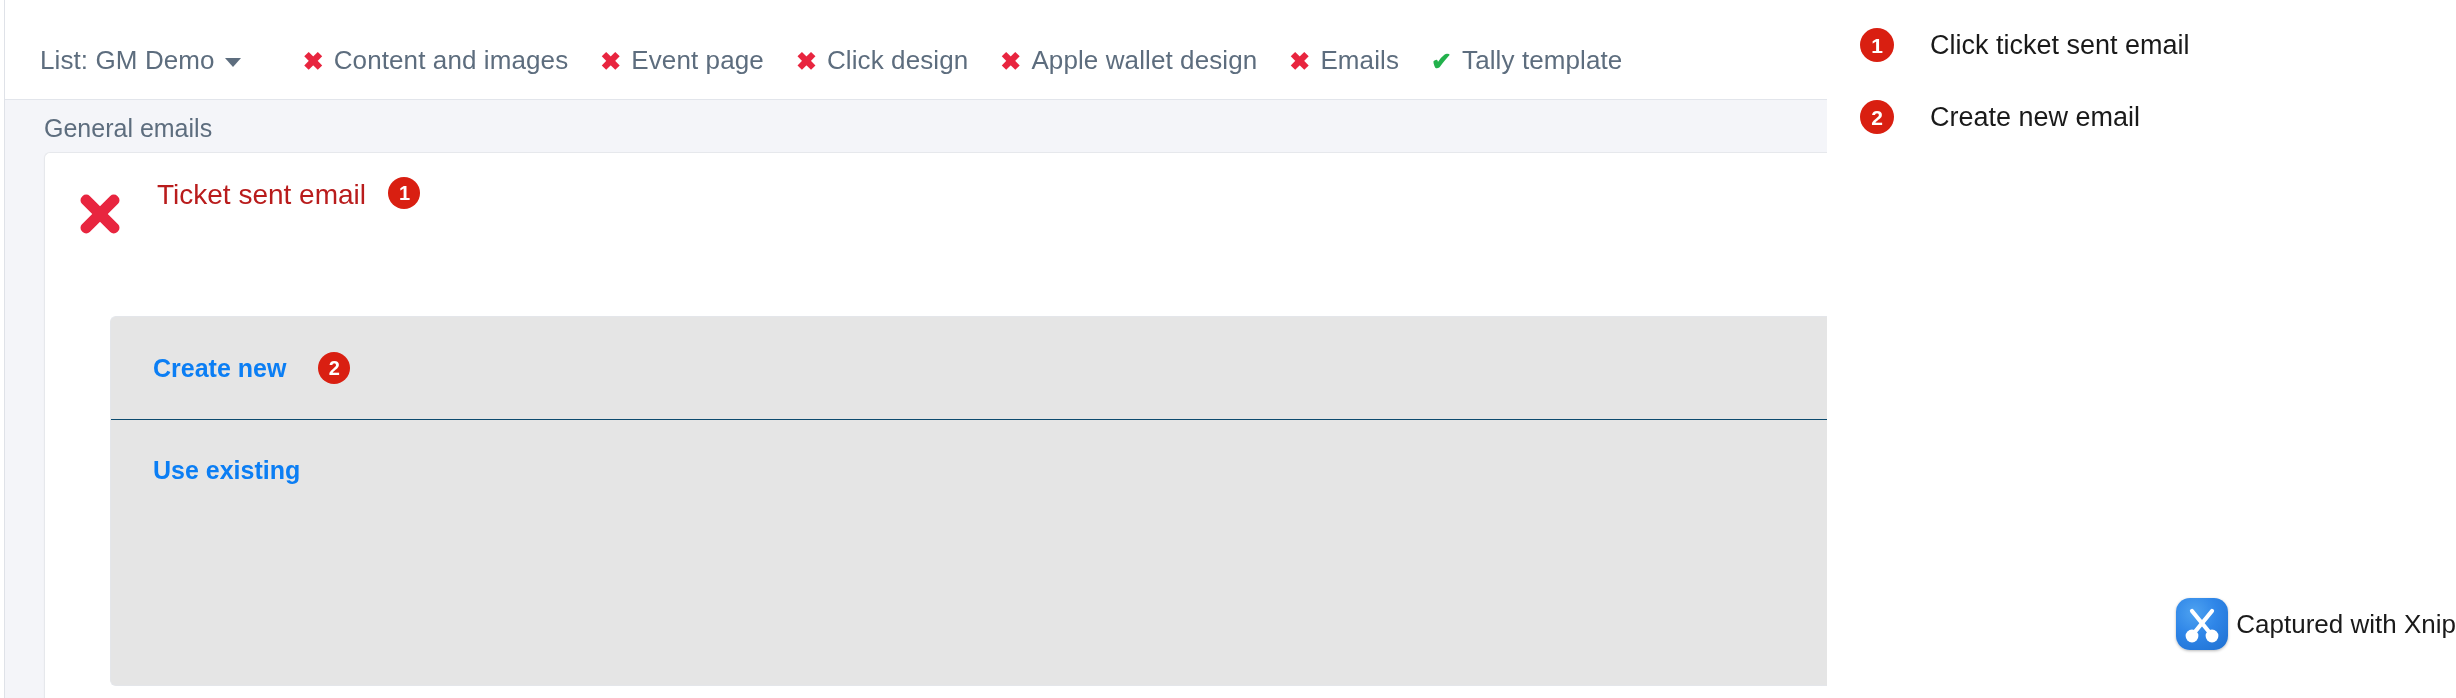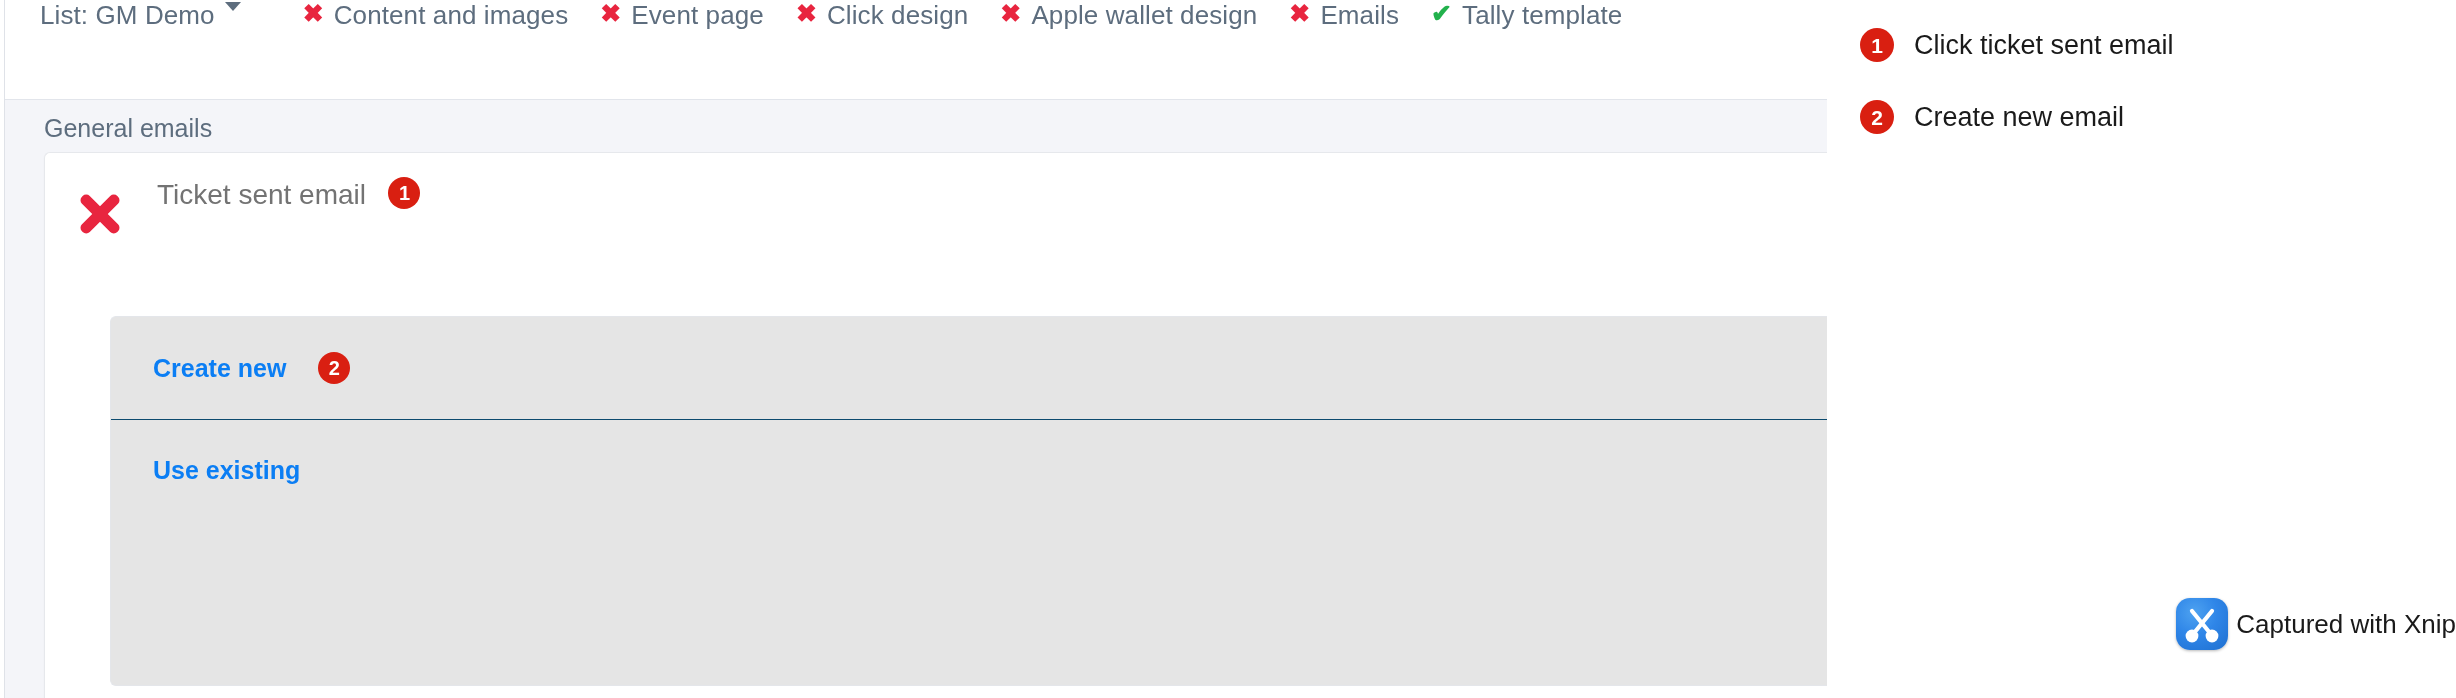--- a/index.html
+++ b/index.html
@@ -50,21 +50,21 @@
     border-bottom: 1px solid #e2e5eb;
     box-sizing: border-box;
     display: flex;
     align-items: flex-start;
     white-space: nowrap;
   }
   .tab {
     position: relative;
     height: 120px;
     display: flex;
-    align-items: flex-start;
+    align-items: center;
     font-size: 26px;
     color: #5d6d7e;
     padding: 0 16px;
     box-sizing: border-box;
     letter-spacing: .1px;
   }
   .tab.first { padding-left: 40px; padding-right: 46px; }
   .tab .mark {
     font-size: 25px;
     font-weight: bold;
@@ -155,21 +155,21 @@
     background: #e8253f;
     border-radius: 5px;
     transform-origin: 50% 50%;
   }
   .big-x::before { transform: translateX(-50%) rotate(45deg); }
   .big-x::after  { transform: translateX(-50%) rotate(-45deg); }
 
   .head-text { display: block; }
   .card-title {
     font-size: 28px;
-    color: #737373;
+    color: #b91c1c;
     line-height: 1.1;
     display: inline-block;
     vertical-align: middle;
   }
   .card-sub {
     font-size: 22px;
     color: #a7b0bd;
     margin-top: 12px;
   }
 
@@ -241,21 +241,21 @@
     margin-bottom: 26px;
   }
   .ann-row .badge {
     width: 34px;
     height: 34px;
     font-size: 21px;
   }
   .ann-text {
     font-size: 27px;
     color: #1a1a1a;
-    margin-left: 20px;
+    margin-left: 36px;
     white-space: nowrap;
   }
 
   
   .watermark {
     position: absolute;
     right: 0px;
     bottom: 48px;
     display: flex;
     align-items: center;

